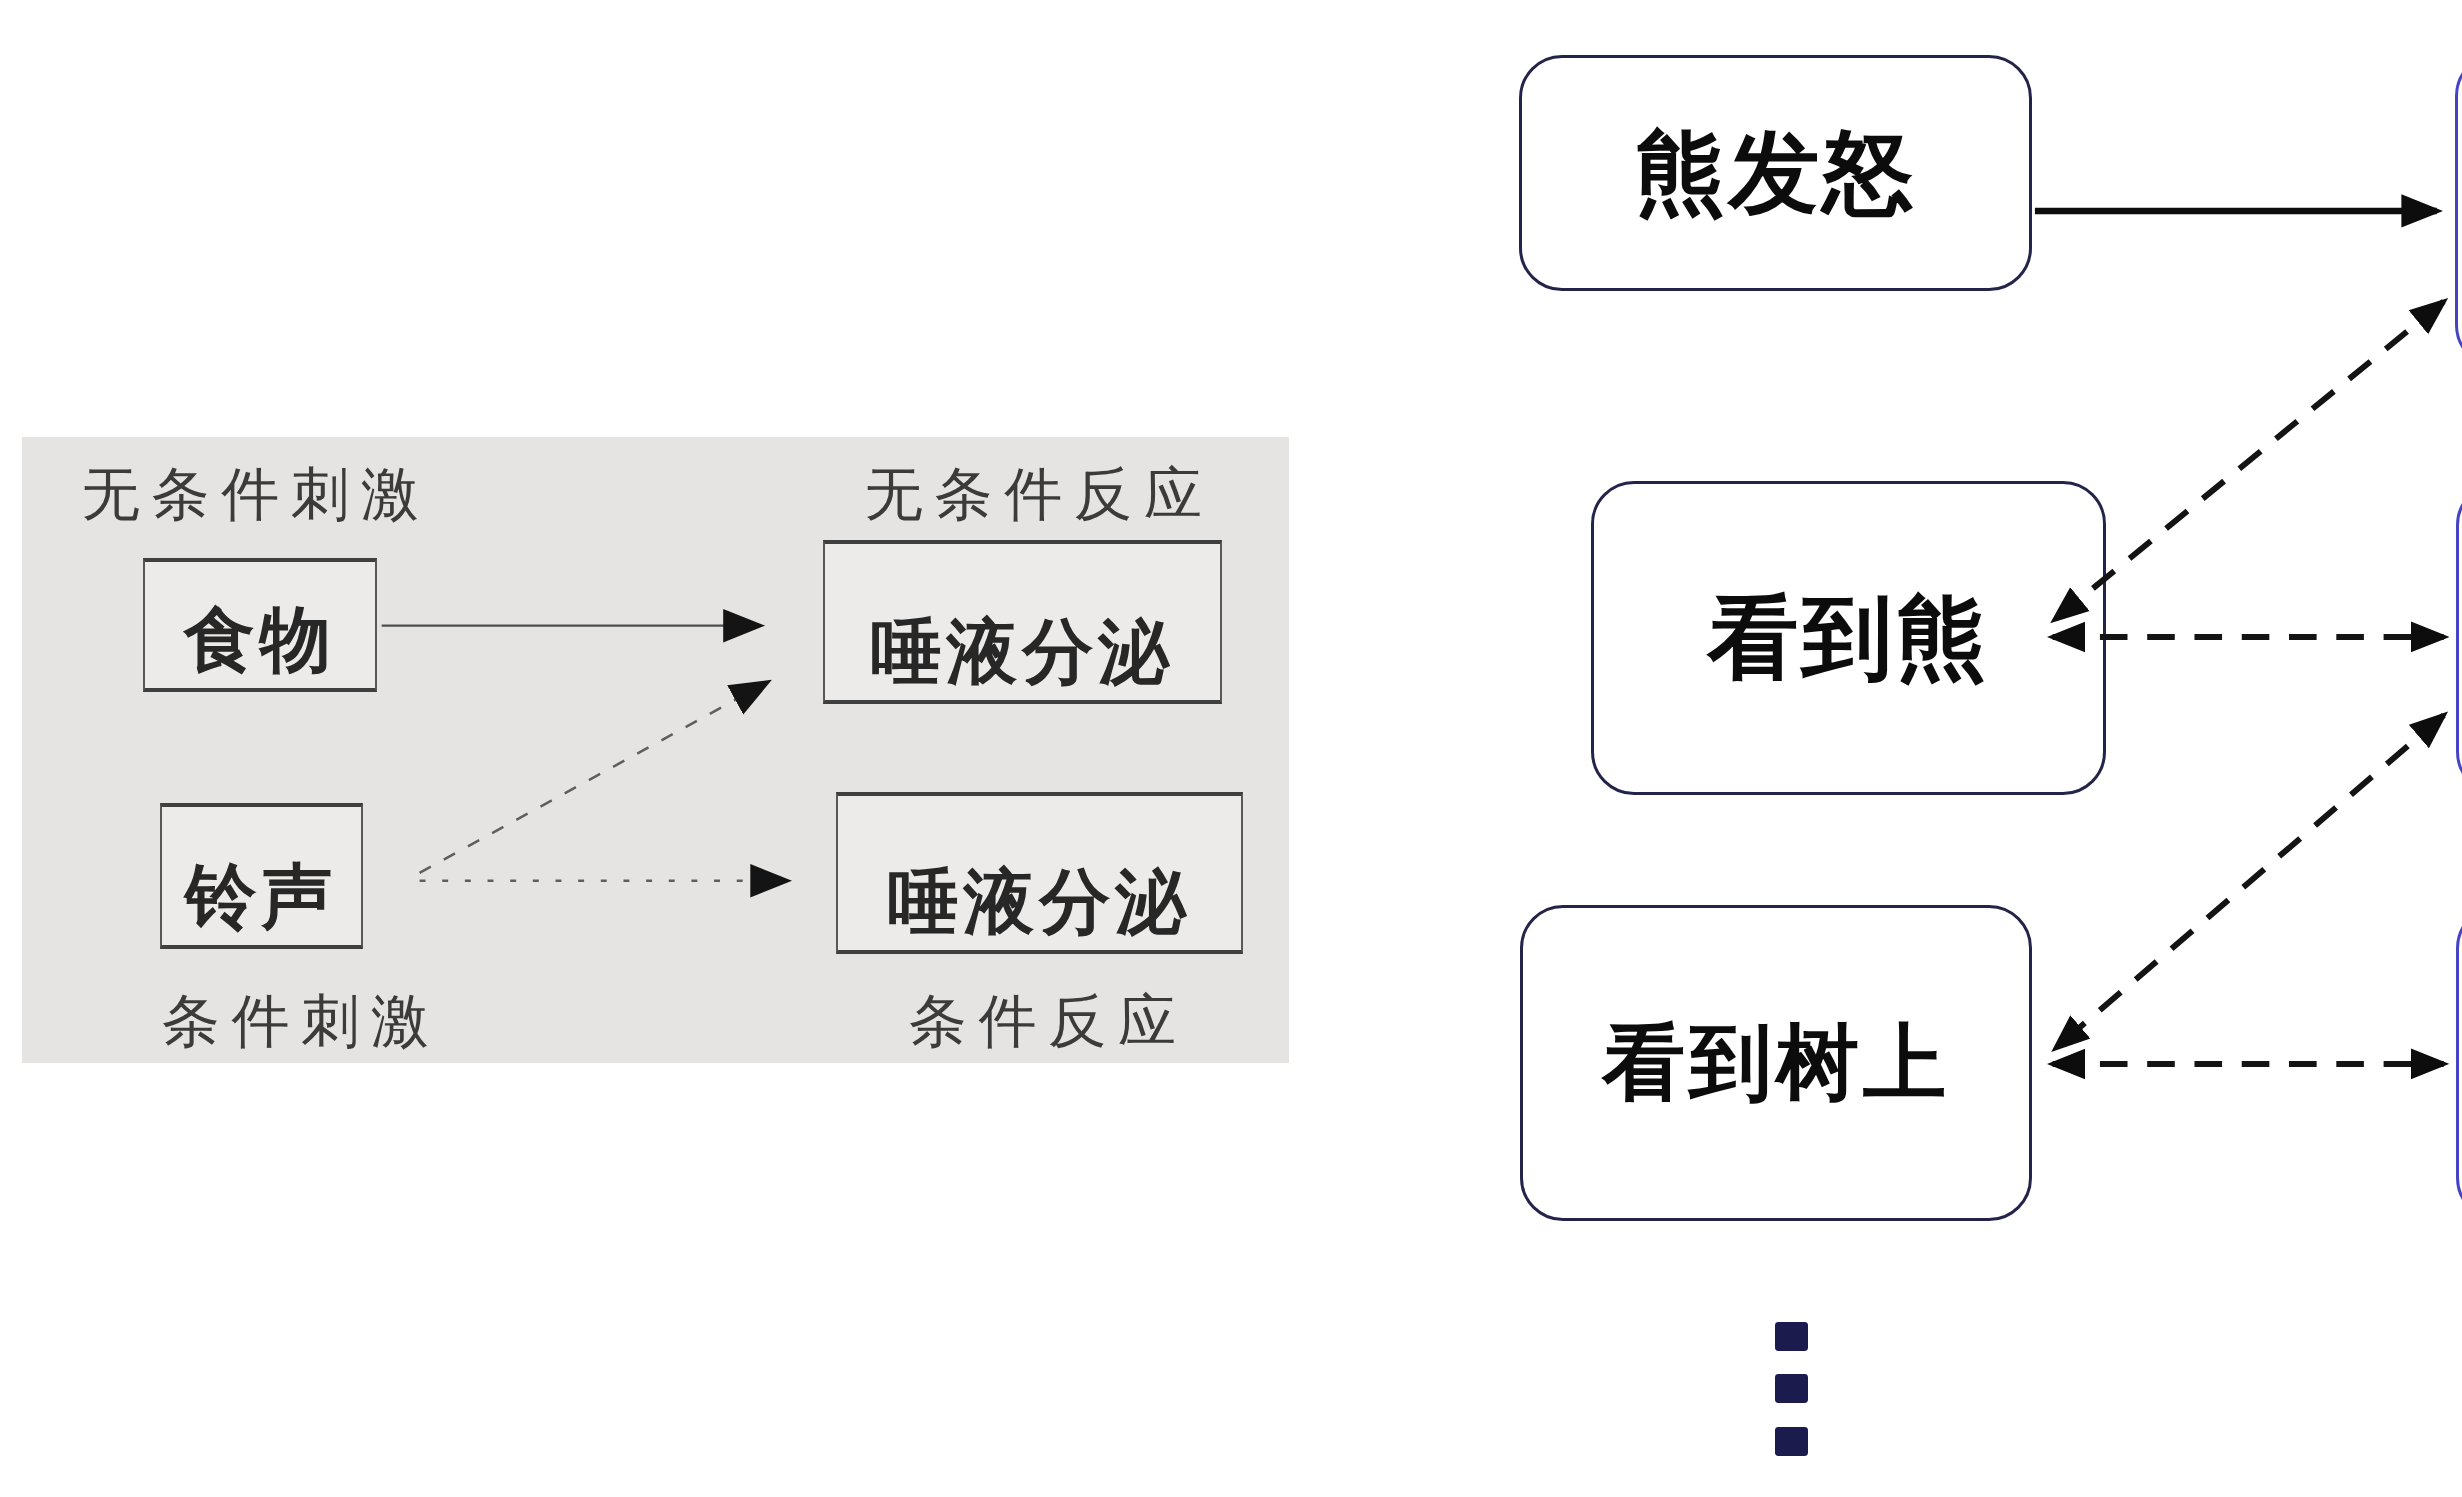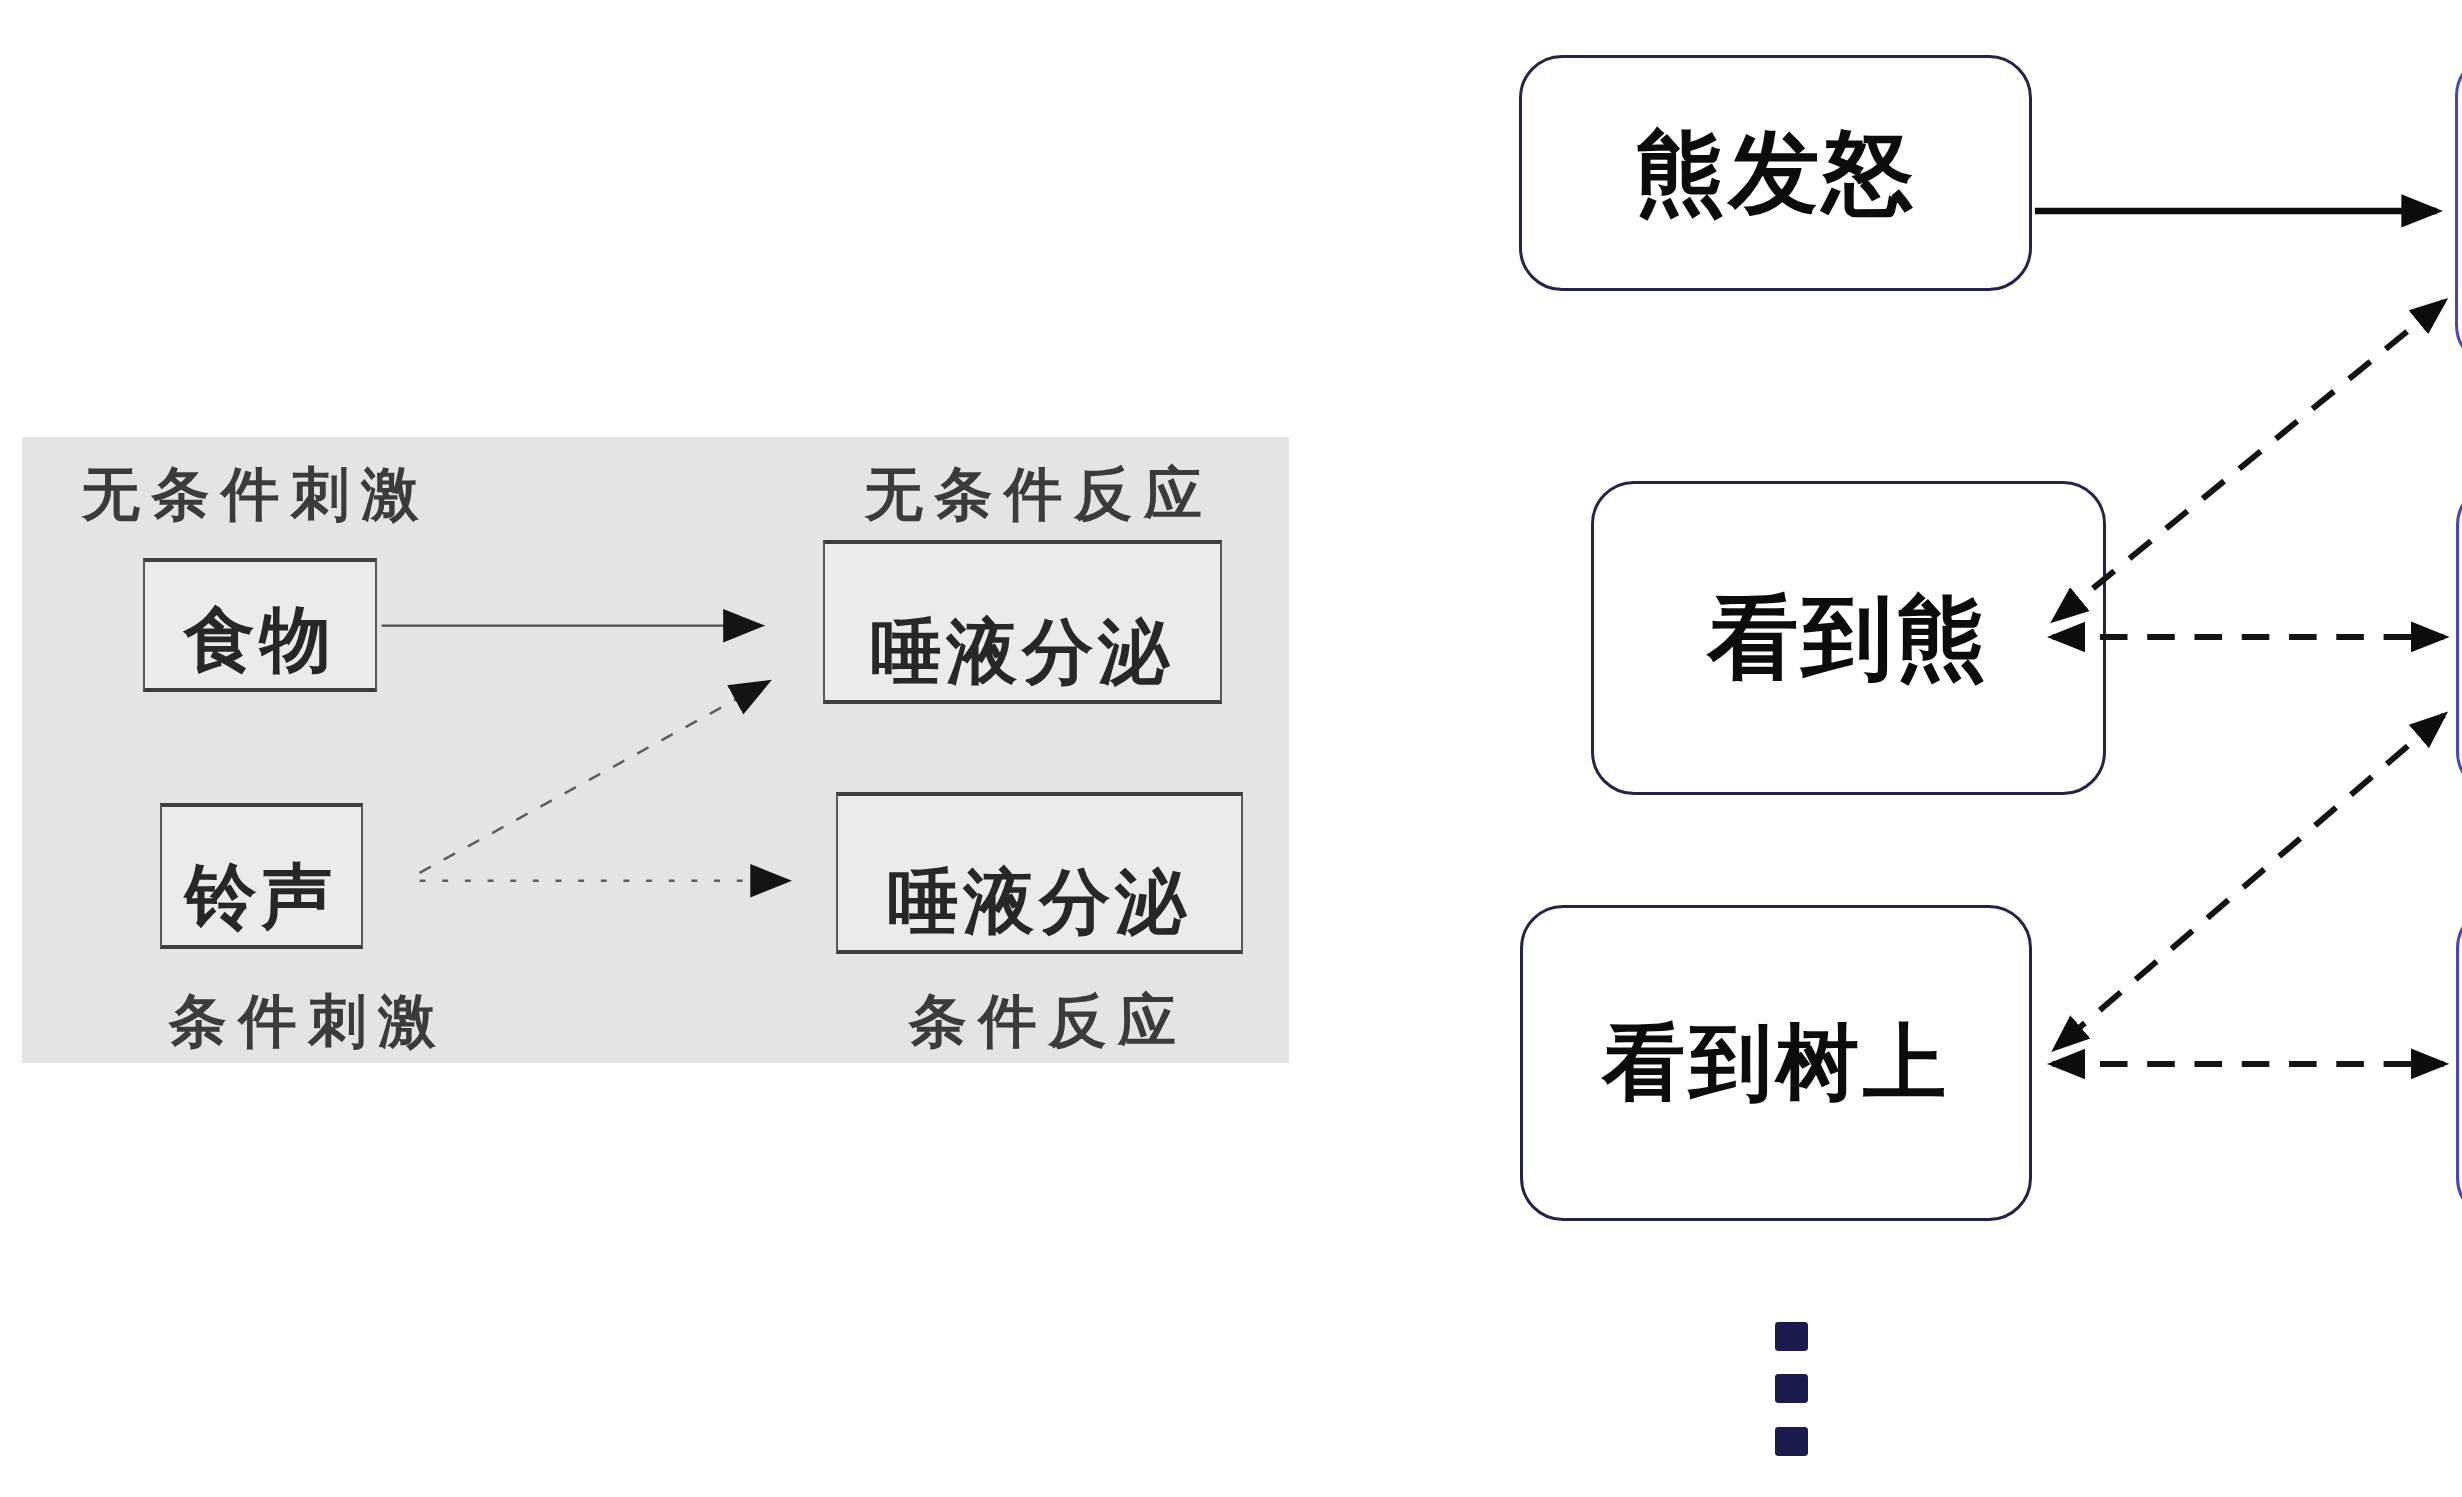--- a/index.html
+++ b/index.html
@@ -6,21 +6,21 @@
   #canvas{
     position:relative;width:3306px;height:1498px;background:#ffffff;overflow:hidden;
     font-family:"Liberation Sans","DejaVu Sans",sans-serif;
   }
   
   .panel{
     position:absolute;left:21.7px;top:437px;width:1267px;height:626px;
     background:#e5e4e2;
   }
   .plabel{
-    position:absolute;font-size:58px;font-weight:700;color:#3b3b3b;
+    position:absolute;font-size:58px;font-weight:400;color:#3b3b3b;
     letter-spacing:11.8px;white-space:nowrap;
   }
   .pbox{
     position:absolute;background:#ecebe9;
     border:2px solid #585858;border-top:4.4px solid #3f3f3f;border-bottom:4.4px solid #3f3f3f;
     box-sizing:border-box;display:flex;justify-content:center;align-items:flex-end;
     padding-top:7.9px;
   }
   .pbox span{
     font-size:71px;font-weight:700;color:#272727;letter-spacing:4.9px;white-space:nowrap;
@@ -63,21 +63,21 @@
     </div>
 
     <div class="pbox" style="left:138px;top:366px;width:203px;height:146px">
       <span>铃声</span>
     </div>
 
     <div class="pbox" style="left:814px;top:355px;width:407px;height:162px">
       <span>唾液分泌</span>
     </div>
 
-    <div class="plabel" style="left:147px;top:546px">条件刺激</div>
+    <div class="plabel" style="left:140px;top:546px">条件刺激</div>
     <div class="plabel" style="left:887px;top:546px">条件反应</div>
   </section>
 
   <div class="node navy cn-node" style="left:1519px;top:55px;width:513px;height:236px">
     <span>熊发怒</span>
   </div>
 
   <div class="node blue" style="left:2455px;top:53px;width:512px;height:315px">
     
   </div>

